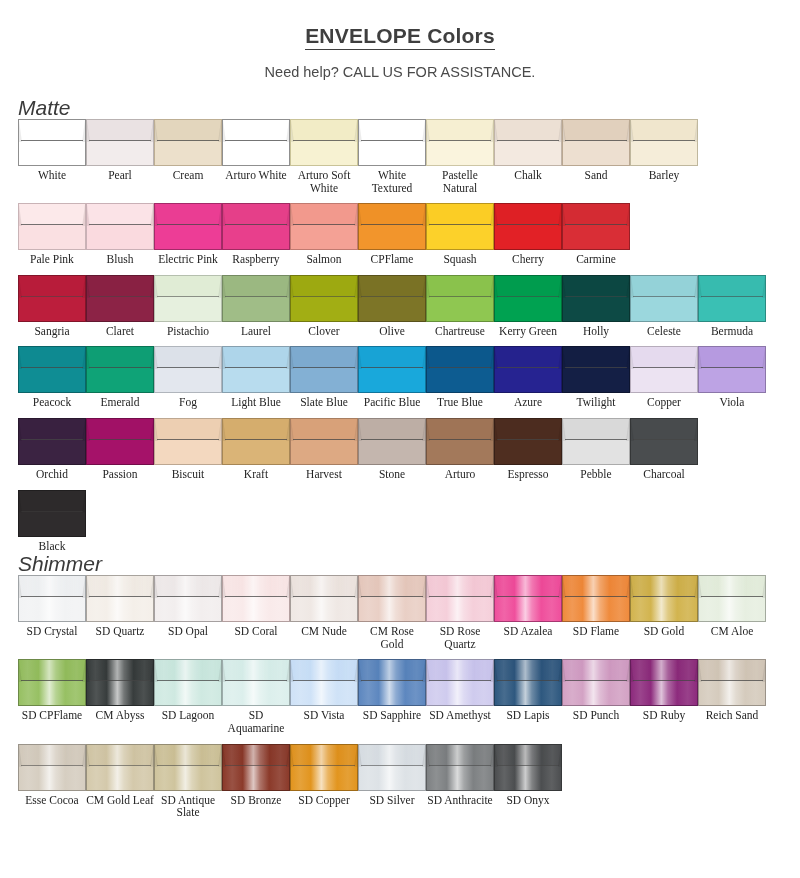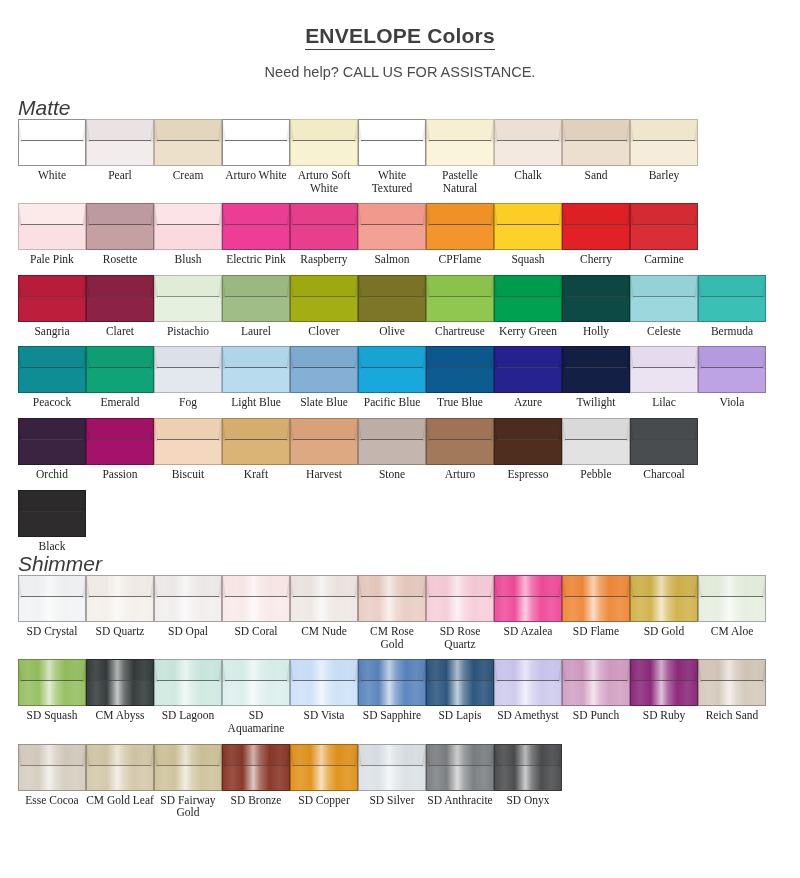--- a/index.html
+++ b/index.html
@@ -220,29 +220,20 @@
         <div class="cell">
           <div class="env" style="border-color: rgb(201, 179, 182);">
             <div class="body" style="background: rgb(250, 224, 226);"></div>
             <div class="flap" style="background: rgb(252, 233, 234);"></div>
             <div class="flap-shade"></div>
             <div class="flap-shade2"></div>
           </div>
           <div class="label">Pale Pink</div>
         </div>
         <div class="cell">
-          <div class="env" style="border-color: rgb(142, 111, 116);">
-            <div class="body" style="background: rgb(196, 160, 163);"></div>
-            <div class="flap" style="background: rgb(189, 154, 159);"></div>
-            <div class="flap-shade"></div>
-            <div class="flap-shade2"></div>
-          </div>
-          <div class="label">Rosette</div>
-        </div>
-        <div class="cell">
           <div class="env" style="border-color: rgb(201, 176, 182);">
             <div class="body" style="background: rgb(250, 218, 223);"></div>
             <div class="flap" style="background: rgb(251, 227, 231);"></div>
             <div class="flap-shade"></div>
             <div class="flap-shade2"></div>
           </div>
           <div class="label">Blush</div>
         </div>
         <div class="cell">
           <div class="env" style="border-color: rgb(163, 42, 104);">
@@ -489,21 +480,21 @@
           </div>
           <div class="label">Twilight</div>
         </div>
         <div class="cell">
           <div class="env" style="border-color: rgb(182, 172, 187);">
             <div class="body" style="background: rgb(236, 227, 242);"></div>
             <div class="flap" style="background: rgb(229, 218, 238);"></div>
             <div class="flap-shade"></div>
             <div class="flap-shade2"></div>
           </div>
-          <div class="label">Lilac</div>
+          <div class="label">Copper</div>
         </div>
         <div class="cell">
           <div class="env" style="border-color: rgb(139, 118, 169);">
             <div class="body" style="background: rgb(189, 163, 228);"></div>
             <div class="flap" style="background: rgb(182, 154, 224);"></div>
             <div class="flap-shade"></div>
             <div class="flap-shade2"></div>
           </div>
           <div class="label">Viola</div>
         </div>
@@ -723,21 +714,21 @@
           <div class="label">CM Aloe</div>
         </div>
         <div class="row-gap"></div>
         <div class="cell">
           <div class="env" style="border-color: rgb(108, 137, 71);">
             <div class="body" style="background: linear-gradient(90deg, rgb(151, 192, 99) 0%, rgba(255, 255, 255, 0.12) 14%, rgb(151, 192, 99) 30%, rgba(255, 255, 255, 0.72) 46%, rgba(255, 255, 255, 0.3) 56%, rgb(151, 192, 99) 70%, rgba(255, 255, 255, 0.1) 86%, rgb(151, 192, 99) 100%), rgb(151, 192, 99);"></div>
             <div class="flap" style="background: linear-gradient(90deg, rgb(144, 186, 90) 0%, rgba(255, 255, 255, 0.1) 14%, rgb(144, 186, 90) 30%, rgba(255, 255, 255, 0.62) 46%, rgba(255, 255, 255, 0.26) 56%, rgb(144, 186, 90) 70%, rgba(255, 255, 255, 0.08) 86%, rgb(144, 186, 90) 100%), rgb(144, 186, 90);"></div>
             <div class="flap-shade"></div>
             <div class="flap-shade2"></div>
           </div>
-          <div class="label">SD Squash</div>
+          <div class="label">SD CPFlame</div>
         </div>
         <div class="cell">
           <div class="env" style="border-color: rgb(38, 42, 42);">
             <div class="body" style="background: linear-gradient(90deg, rgb(56, 61, 61) 0%, rgba(255, 255, 255, 0.12) 14%, rgb(56, 61, 61) 30%, rgba(255, 255, 255, 0.72) 46%, rgba(255, 255, 255, 0.3) 56%, rgb(56, 61, 61) 70%, rgba(255, 255, 255, 0.1) 86%, rgb(56, 61, 61) 100%), rgb(56, 61, 61);"></div>
             <div class="flap" style="background: linear-gradient(90deg, rgb(52, 57, 57) 0%, rgba(255, 255, 255, 0.1) 14%, rgb(52, 57, 57) 30%, rgba(255, 255, 255, 0.62) 46%, rgba(255, 255, 255, 0.26) 56%, rgb(52, 57, 57) 70%, rgba(255, 255, 255, 0.08) 86%, rgb(52, 57, 57) 100%), rgb(52, 57, 57);"></div>
             <div class="flap-shade"></div>
             <div class="flap-shade2"></div>
           </div>
           <div class="label">CM Abyss</div>
         </div>
@@ -771,38 +762,38 @@
         <div class="cell">
           <div class="env" style="border-color: rgb(66, 96, 137);">
             <div class="body" style="background: linear-gradient(90deg, rgb(93, 135, 191) 0%, rgba(255, 255, 255, 0.12) 14%, rgb(93, 135, 191) 30%, rgba(255, 255, 255, 0.72) 46%, rgba(255, 255, 255, 0.3) 56%, rgb(93, 135, 191) 70%, rgba(255, 255, 255, 0.1) 86%, rgb(93, 135, 191) 100%), rgb(93, 135, 191);"></div>
             <div class="flap" style="background: linear-gradient(90deg, rgb(86, 129, 185) 0%, rgba(255, 255, 255, 0.1) 14%, rgb(86, 129, 185) 30%, rgba(255, 255, 255, 0.62) 46%, rgba(255, 255, 255, 0.26) 56%, rgb(86, 129, 185) 70%, rgba(255, 255, 255, 0.08) 86%, rgb(86, 129, 185) 100%), rgb(86, 129, 185);"></div>
             <div class="flap-shade"></div>
             <div class="flap-shade2"></div>
           </div>
           <div class="label">SD Sapphire</div>
         </div>
         <div class="cell">
+          <div class="env" style="border-color: rgb(150, 147, 171);">
+            <div class="body" style="background: linear-gradient(90deg, rgb(207, 203, 238) 0%, rgba(255, 255, 255, 0.12) 14%, rgb(207, 203, 238) 30%, rgba(255, 255, 255, 0.72) 46%, rgba(255, 255, 255, 0.3) 56%, rgb(207, 203, 238) 70%, rgba(255, 255, 255, 0.1) 86%, rgb(207, 203, 238) 100%), rgb(207, 203, 238);"></div>
+            <div class="flap" style="background: linear-gradient(90deg, rgb(198, 193, 234) 0%, rgba(255, 255, 255, 0.1) 14%, rgb(198, 193, 234) 30%, rgba(255, 255, 255, 0.62) 46%, rgba(255, 255, 255, 0.26) 56%, rgb(198, 193, 234) 70%, rgba(255, 255, 255, 0.08) 86%, rgb(198, 193, 234) 100%), rgb(198, 193, 234);"></div>
+            <div class="flap-shade"></div>
+            <div class="flap-shade2"></div>
+          </div>
+          <div class="label">SD Amethyst</div>
+        </div>
+        <div class="cell">
           <div class="env" style="border-color: rgb(32, 62, 90);">
             <div class="body" style="background: linear-gradient(90deg, rgb(46, 88, 127) 0%, rgba(255, 255, 255, 0.12) 14%, rgb(46, 88, 127) 30%, rgba(255, 255, 255, 0.72) 46%, rgba(255, 255, 255, 0.3) 56%, rgb(46, 88, 127) 70%, rgba(255, 255, 255, 0.1) 86%, rgb(46, 88, 127) 100%), rgb(46, 88, 127);"></div>
             <div class="flap" style="background: linear-gradient(90deg, rgb(43, 83, 122) 0%, rgba(255, 255, 255, 0.1) 14%, rgb(43, 83, 122) 30%, rgba(255, 255, 255, 0.62) 46%, rgba(255, 255, 255, 0.26) 56%, rgb(43, 83, 122) 70%, rgba(255, 255, 255, 0.08) 86%, rgb(43, 83, 122) 100%), rgb(43, 83, 122);"></div>
             <div class="flap-shade"></div>
             <div class="flap-shade2"></div>
           </div>
           <div class="label">SD Lapis</div>
         </div>
         <div class="cell">
-          <div class="env" style="border-color: rgb(150, 147, 171);">
-            <div class="body" style="background: linear-gradient(90deg, rgb(207, 203, 238) 0%, rgba(255, 255, 255, 0.12) 14%, rgb(207, 203, 238) 30%, rgba(255, 255, 255, 0.72) 46%, rgba(255, 255, 255, 0.3) 56%, rgb(207, 203, 238) 70%, rgba(255, 255, 255, 0.1) 86%, rgb(207, 203, 238) 100%), rgb(207, 203, 238);"></div>
-            <div class="flap" style="background: linear-gradient(90deg, rgb(198, 193, 234) 0%, rgba(255, 255, 255, 0.1) 14%, rgb(198, 193, 234) 30%, rgba(255, 255, 255, 0.62) 46%, rgba(255, 255, 255, 0.26) 56%, rgb(198, 193, 234) 70%, rgba(255, 255, 255, 0.08) 86%, rgb(198, 193, 234) 100%), rgb(198, 193, 234);"></div>
-            <div class="flap-shade"></div>
-            <div class="flap-shade2"></div>
-          </div>
-          <div class="label">SD Amethyst</div>
-        </div>
-        <div class="cell">
           <div class="env" style="border-color: rgb(151, 115, 141);">
             <div class="body" style="background: linear-gradient(90deg, rgb(211, 162, 196) 0%, rgba(255, 255, 255, 0.12) 14%, rgb(211, 162, 196) 30%, rgba(255, 255, 255, 0.72) 46%, rgba(255, 255, 255, 0.3) 56%, rgb(211, 162, 196) 70%, rgba(255, 255, 255, 0.1) 86%, rgb(211, 162, 196) 100%), rgb(211, 162, 196);"></div>
             <div class="flap" style="background: linear-gradient(90deg, rgb(205, 152, 191) 0%, rgba(255, 255, 255, 0.1) 14%, rgb(205, 152, 191) 30%, rgba(255, 255, 255, 0.62) 46%, rgba(255, 255, 255, 0.26) 56%, rgb(205, 152, 191) 70%, rgba(255, 255, 255, 0.08) 86%, rgb(205, 152, 191) 100%), rgb(205, 152, 191);"></div>
             <div class="flap-shade"></div>
             <div class="flap-shade2"></div>
           </div>
           <div class="label">SD Punch</div>
         </div>
         <div class="cell">
           <div class="env" style="border-color: rgb(99, 30, 88);">
@@ -841,21 +832,21 @@
           </div>
           <div class="label">CM Gold Leaf</div>
         </div>
         <div class="cell">
           <div class="env" style="border-color: rgb(148, 140, 114);">
             <div class="body" style="background: linear-gradient(90deg, rgb(207, 196, 157) 0%, rgba(255, 255, 255, 0.12) 14%, rgb(207, 196, 157) 30%, rgba(255, 255, 255, 0.72) 46%, rgba(255, 255, 255, 0.3) 56%, rgb(207, 196, 157) 70%, rgba(255, 255, 255, 0.1) 86%, rgb(207, 196, 157) 100%), rgb(207, 196, 157);"></div>
             <div class="flap" style="background: linear-gradient(90deg, rgb(201, 189, 147) 0%, rgba(255, 255, 255, 0.1) 14%, rgb(201, 189, 147) 30%, rgba(255, 255, 255, 0.62) 46%, rgba(255, 255, 255, 0.26) 56%, rgb(201, 189, 147) 70%, rgba(255, 255, 255, 0.08) 86%, rgb(201, 189, 147) 100%), rgb(201, 189, 147);"></div>
             <div class="flap-shade"></div>
             <div class="flap-shade2"></div>
           </div>
-          <div class="label">SD Fairway Gold</div>
+          <div class="label">SD Antique Slate</div>
         </div>
         <div class="cell">
           <div class="env" style="border-color: rgb(98, 41, 29);">
             <div class="body" style="background: linear-gradient(90deg, rgb(139, 58, 42) 0%, rgba(255, 255, 255, 0.12) 14%, rgb(139, 58, 42) 30%, rgba(255, 255, 255, 0.72) 46%, rgba(255, 255, 255, 0.3) 56%, rgb(139, 58, 42) 70%, rgba(255, 255, 255, 0.1) 86%, rgb(139, 58, 42) 100%), rgb(139, 58, 42);"></div>
             <div class="flap" style="background: linear-gradient(90deg, rgb(134, 54, 39) 0%, rgba(255, 255, 255, 0.1) 14%, rgb(134, 54, 39) 30%, rgba(255, 255, 255, 0.62) 46%, rgba(255, 255, 255, 0.26) 56%, rgb(134, 54, 39) 70%, rgba(255, 255, 255, 0.08) 86%, rgb(134, 54, 39) 100%), rgb(134, 54, 39);"></div>
             <div class="flap-shade"></div>
             <div class="flap-shade2"></div>
           </div>
           <div class="label">SD Bronze</div>
         </div>

